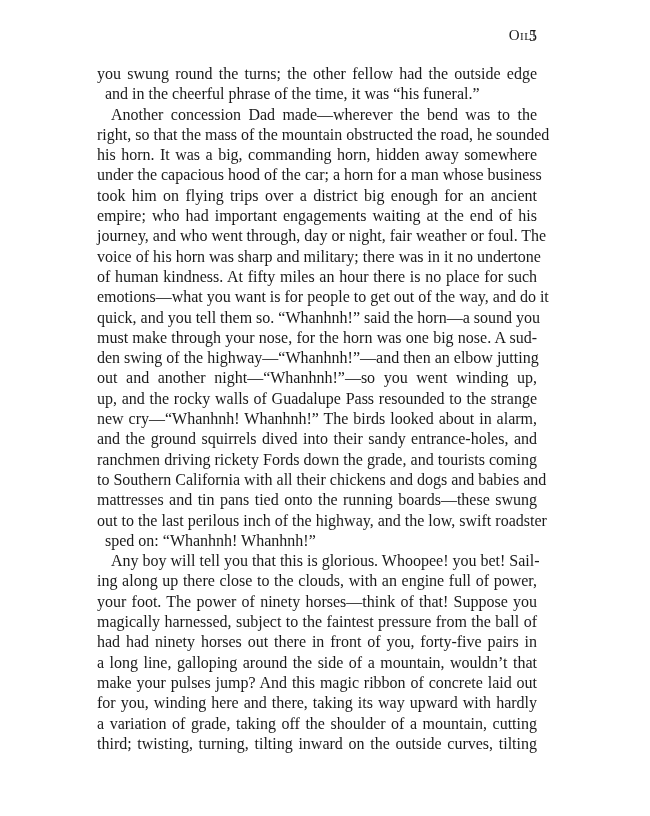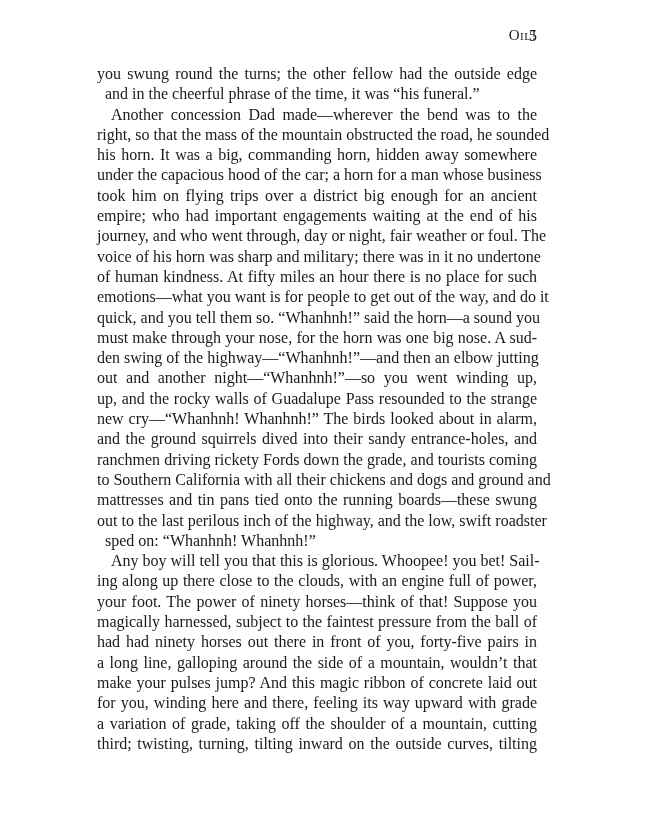--- a/index.html
+++ b/index.html
@@ -84,27 +84,27 @@
     <span class="line">of human kindness. At fifty miles an hour there is no place for such</span>
     <span class="line">emotions—what you want is for people to get out of the way, and do it</span>
     <span class="line">quick, and you tell them so. “Whanhnh!” said the horn—a sound you</span>
     <span class="line">must make through your nose, for the horn was one big nose. A sud-</span>
     <span class="line">den swing of the highway—“Whanhnh!”—and then an elbow jutting</span>
     <span class="line">out and another night—“Whanhnh!”—so you went winding up,</span>
     <span class="line">up, and the rocky walls of Guadalupe Pass resounded to the strange</span>
     <span class="line">new cry—“Whanhnh! Whanhnh!” The birds looked about in alarm,</span>
     <span class="line">and the ground squirrels dived into their sandy entrance-holes, and</span>
     <span class="line">ranchmen driving rickety Fords down the grade, and tourists coming</span>
-    <span class="line">to Southern California with all their chickens and dogs and ground and</span>
+    <span class="line">to Southern California with all their chickens and dogs and babies and</span>
     <span class="line">mattresses and tin pans tied onto the running boards—these swung</span>
     <span class="line">out to the last perilous inch of the highway, and the low, swift roadster</span>
     <span class="line last">sped on: “Whanhnh! Whanhnh!”</span>
     <span class="line indent">Any boy will tell you that this is glorious. Whoopee! you bet! Sail-</span>
     <span class="line">ing along up there close to the clouds, with an engine full of power,</span>
     <span class="line">your foot. The power of ninety horses—think of that! Suppose you</span>
     <span class="line">magically harnessed, subject to the faintest pressure from the ball of</span>
     <span class="line">had had ninety horses out there in front of you, forty-five pairs in</span>
     <span class="line">a long line, galloping around the side of a mountain, wouldn’t that</span>
     <span class="line">make your pulses jump? And this magic ribbon of concrete laid out</span>
-    <span class="line">for you, winding here and there, feeling its way upward with grade</span>
+    <span class="line">for you, winding here and there, taking its way upward with hardly</span>
     <span class="line">a variation of grade, taking off the shoulder of a mountain, cutting</span>
     <span class="line">third; twisting, turning, tilting inward on the outside curves, tilting</span>
   </div>
 
 </body></html>

